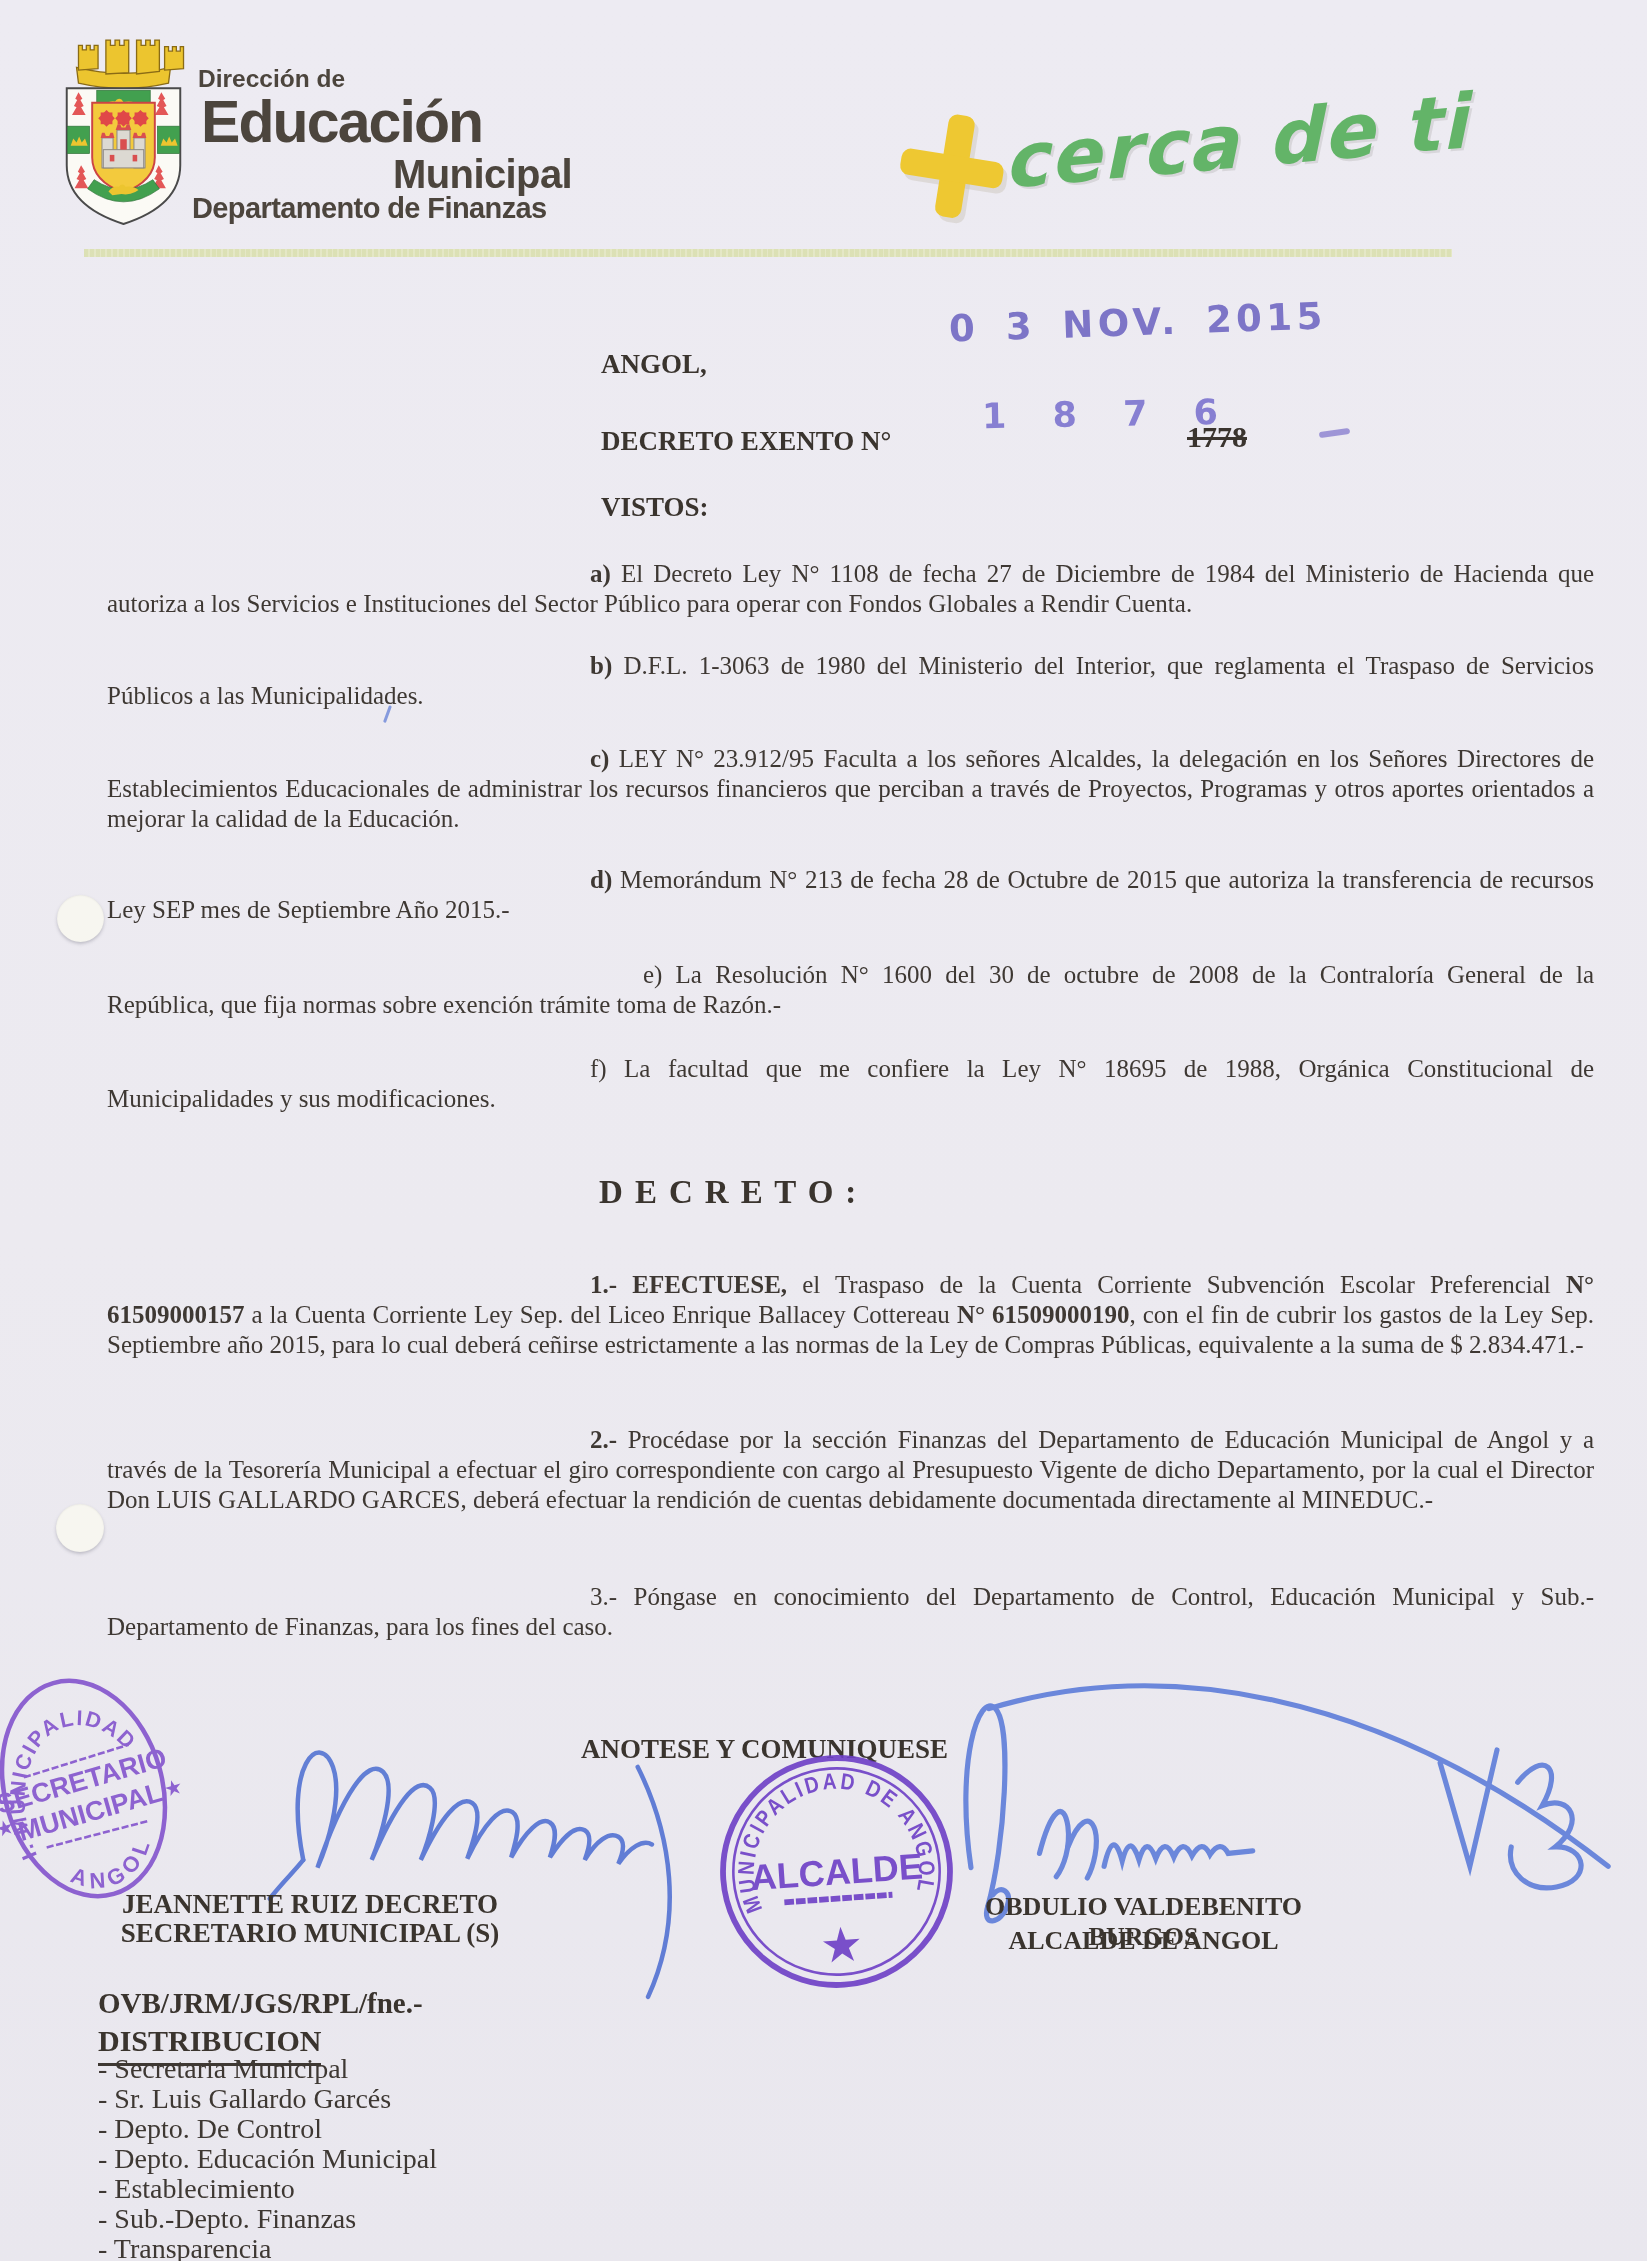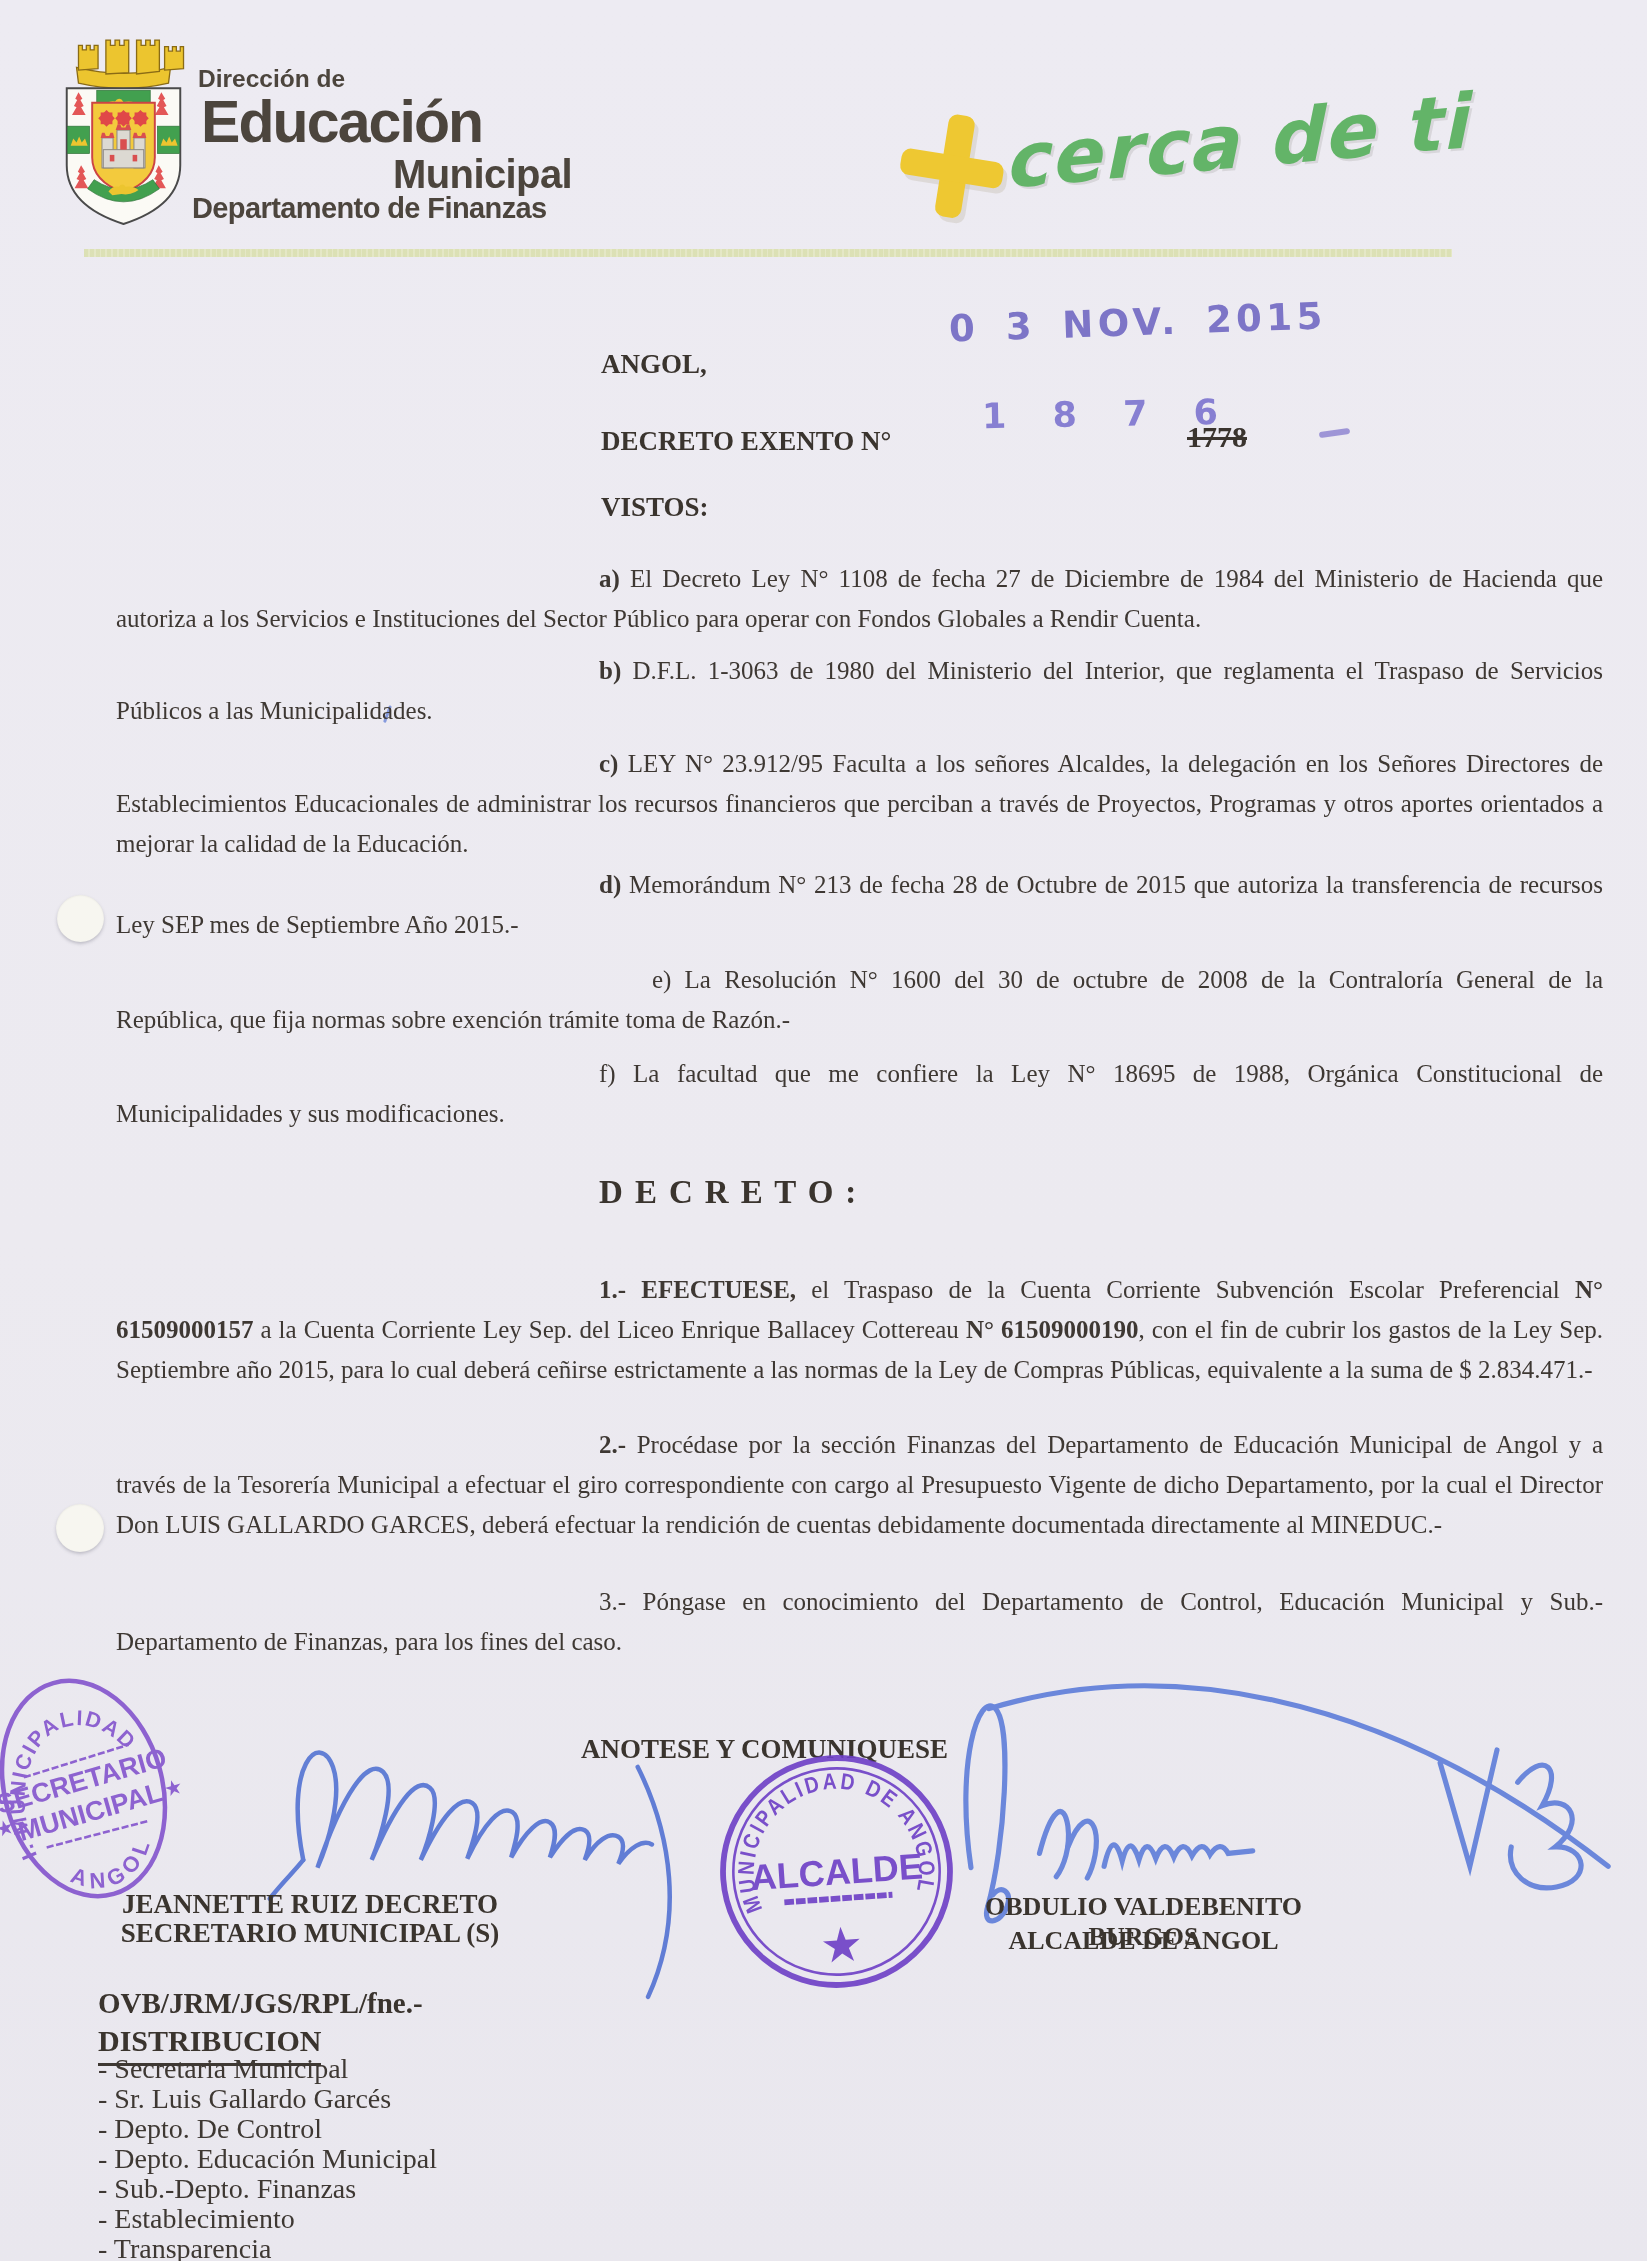--- a/index.html
+++ b/index.html
@@ -29,21 +29,21 @@
   .decree-label{left:601px;top:426px;}
   .vistos-label{left:601px;top:492px;}
   .date-stamp{left:949px;top:301px;font-family:"DejaVu Sans",sans-serif;font-weight:bold;font-size:37px;
     color:#746cc4;letter-spacing:4.5px;word-spacing:9px;transform:rotate(-2deg);opacity:.92;}
   .num-stamp{left:982px;top:394px;font-family:"DejaVu Sans",sans-serif;font-weight:bold;font-size:35px;
     color:#7d74cf;letter-spacing:17px;transform:rotate(-1deg);opacity:.9;}
   .typed-num{left:1187px;top:420px;font-weight:bold;font-size:30px;color:#3a342e;
     text-decoration:line-through;text-decoration-thickness:2.6px;}
   .smear{left:1319px;top:430px;width:31px;height:5.8px;background:#8a7fd0;border-radius:3.2px;transform:rotate(-8deg);opacity:.8;}
   
-  .para{left:116px;width:1487px;font-size:25px;line-height:40px;text-align:justify;text-indent:483px;color:#3e3833;}
+  .para{left:107px;width:1487px;font-size:25px;line-height:30px;text-align:justify;text-indent:483px;color:#3e3833;}
   .para.e-ind{text-indent:536px;}
   .b{font-weight:bold;}
   .decreto-label{left:599px;top:1174px;font-weight:bold;font-size:33px;letter-spacing:1.9px;color:#3a342e;}
   .anotese{left:581px;top:1734px;font-weight:bold;font-size:27px;color:#3a342e;}
   
   .sig-name{font-weight:bold;font-size:27px;text-align:center;color:#3a342e;}
   .jr-name{left:97px;top:1889px;width:426px;}
   .jr-title{left:97px;top:1918px;width:426px;}
   .ob-name{left:956px;top:1892px;width:375px;font-size:26px;}
   .ob-title{left:956px;top:1926px;width:375px;font-size:26px;}
@@ -245,19 +245,19 @@
   <div class="abs sig-name ob-name">OBDULIO VALDEBENITO BURGOS</div>
   <div class="abs sig-name ob-title">ALCALDE DE ANGOL</div>
 
   <div class="abs initials">OVB/JRM/JGS/RPL/fne.-</div>
   <div class="abs dist-label">DISTRIBUCION</div>
   <div class="abs dist-list">
     <div>- Secretaria Municipal</div>
     <div>- Sr. Luis Gallardo Garcés</div>
     <div>- Depto. De Control</div>
     <div>- Depto. Educación Municipal</div>
+    <div>- Establecimiento</div>
     <div>- Sub.-Depto. Finanzas</div>
-    <div>- Establecimiento</div>
     <div>- Transparencia</div>
   </div>
 
 </div>
 
 
 </body></html>

